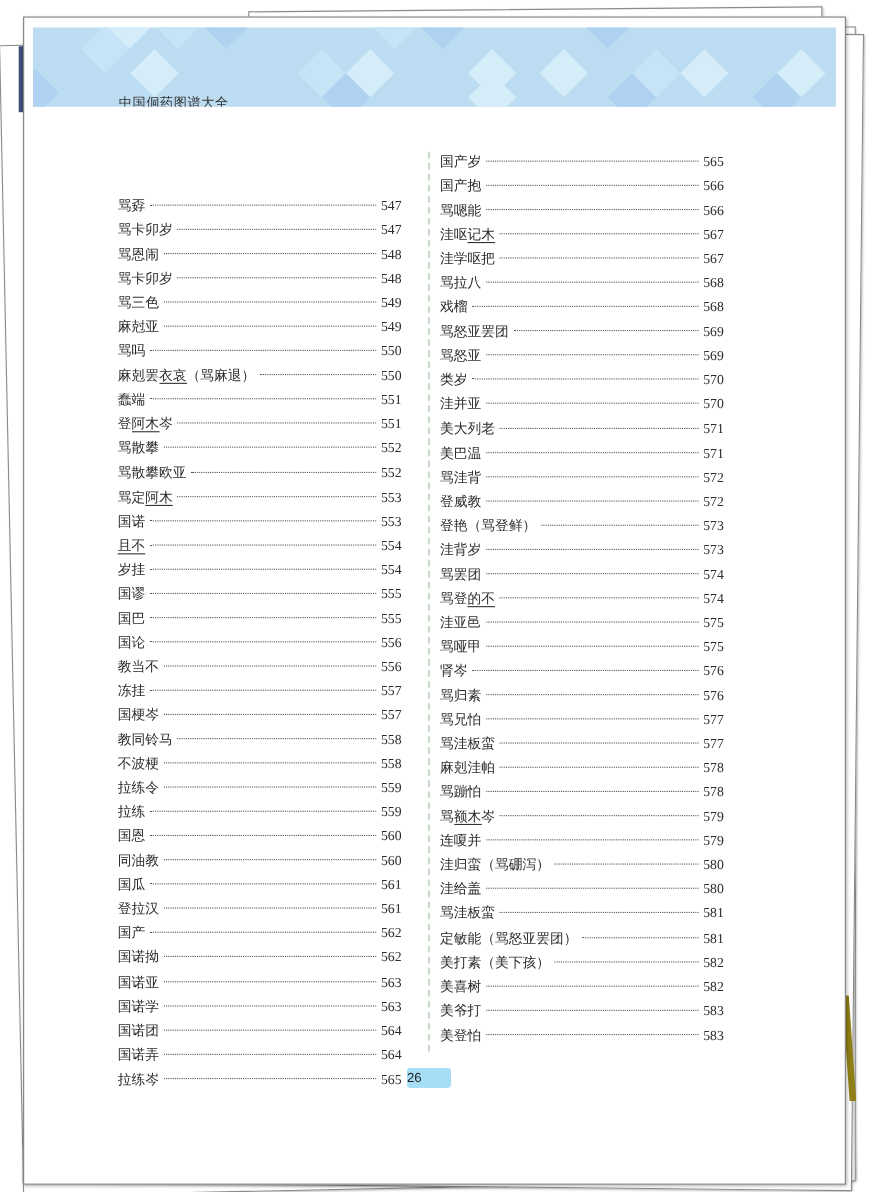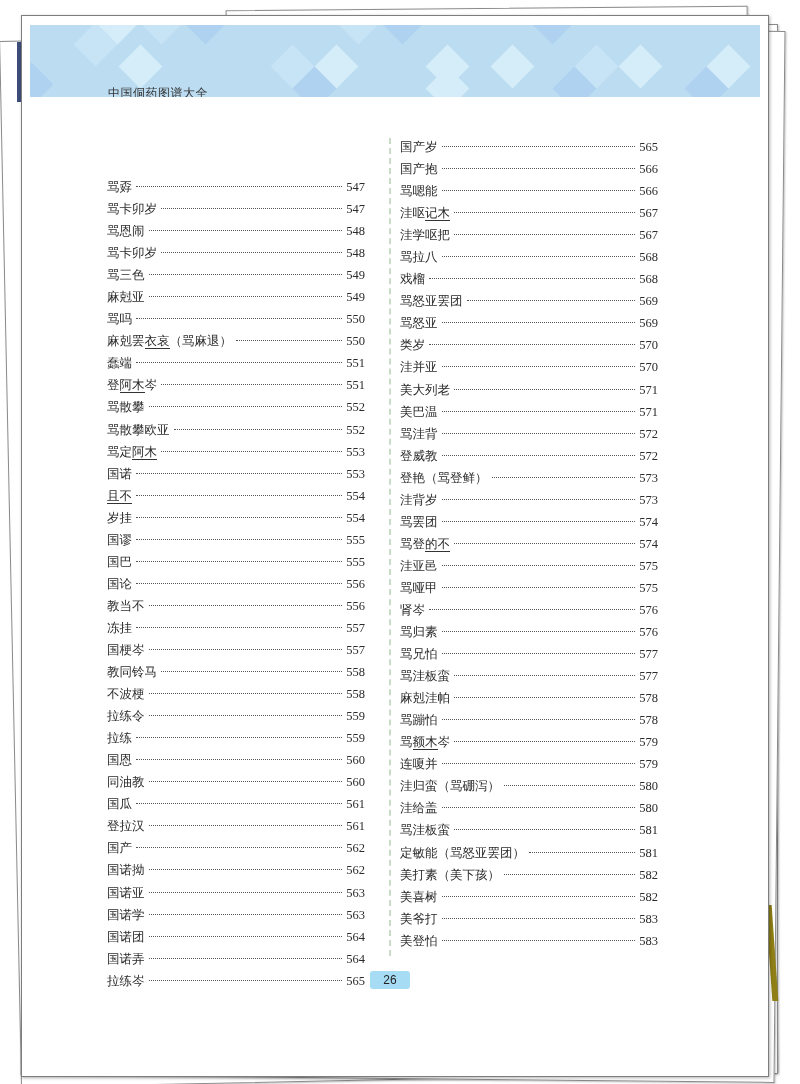--- a/index.html
+++ b/index.html
@@ -45,21 +45,21 @@
   .row .dots {
     flex: 1; margin: 0 4px; border-bottom: 1.5px dotted #555; height: 0; transform: translateY(-4px);
   }
   .row .pg { font-family: "Liberation Serif", serif; font-size: 12.5px; }
   .divider {
     position: absolute; left: 367px; top: 122px; width: 0; height: 818px;
     border-left: 2px dashed #c8dcc8;
   }
   .pagenum {
     position: absolute; left: 348px; top: 955px; width: 40px; height: 18px;
-    background: #a7dcf5; border-radius: 3px; text-align: center;
+    background: #a7dcf5; border-radius: 3px; 
     font-family: "Liberation Sans", sans-serif; font-size: 12px; line-height: 18px; color: #222;
   }
 </style>
 </head>
 <body>
 
 <div class="sheet s4"></div>
 <div class="sheet s3"></div>
 <div class="sheet s2"></div>
 <div class="sheet s1"></div>

